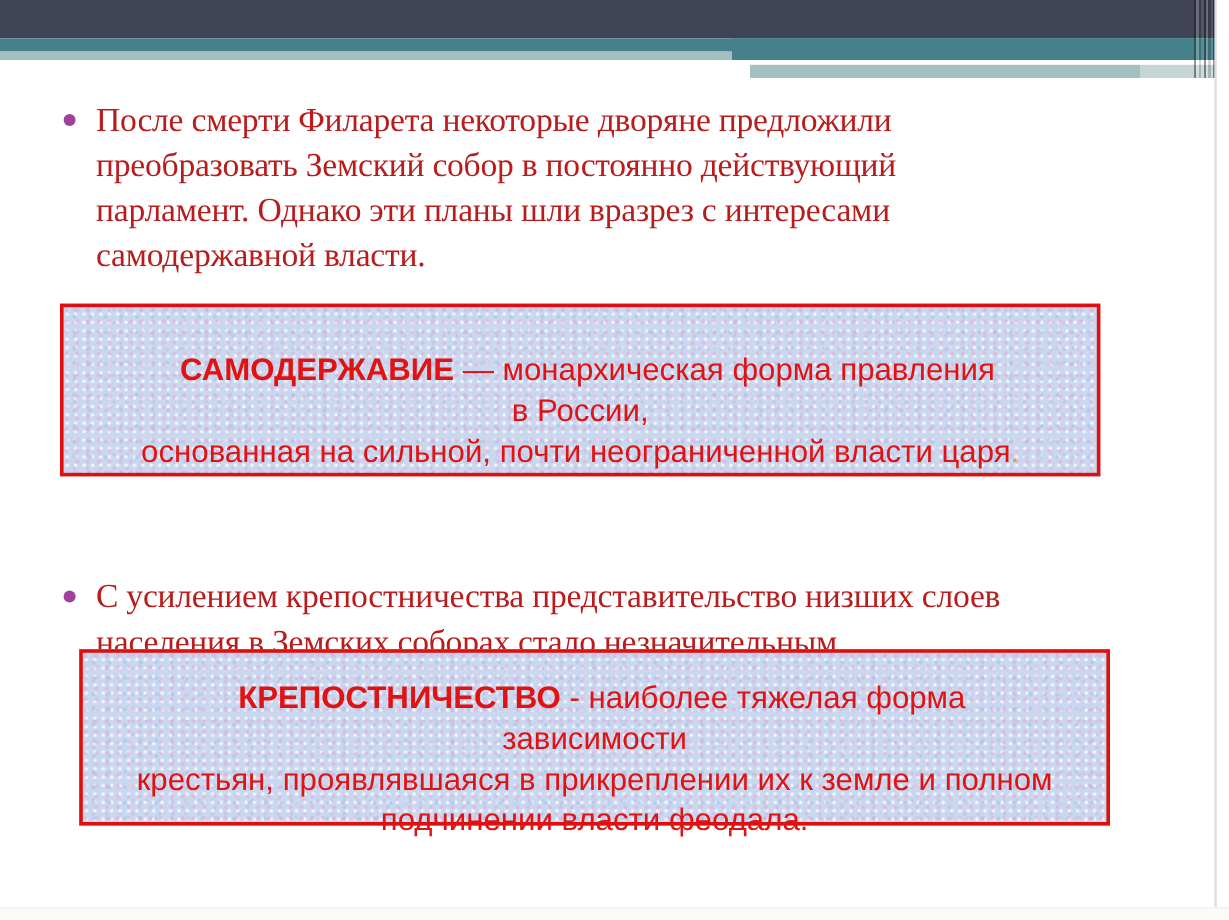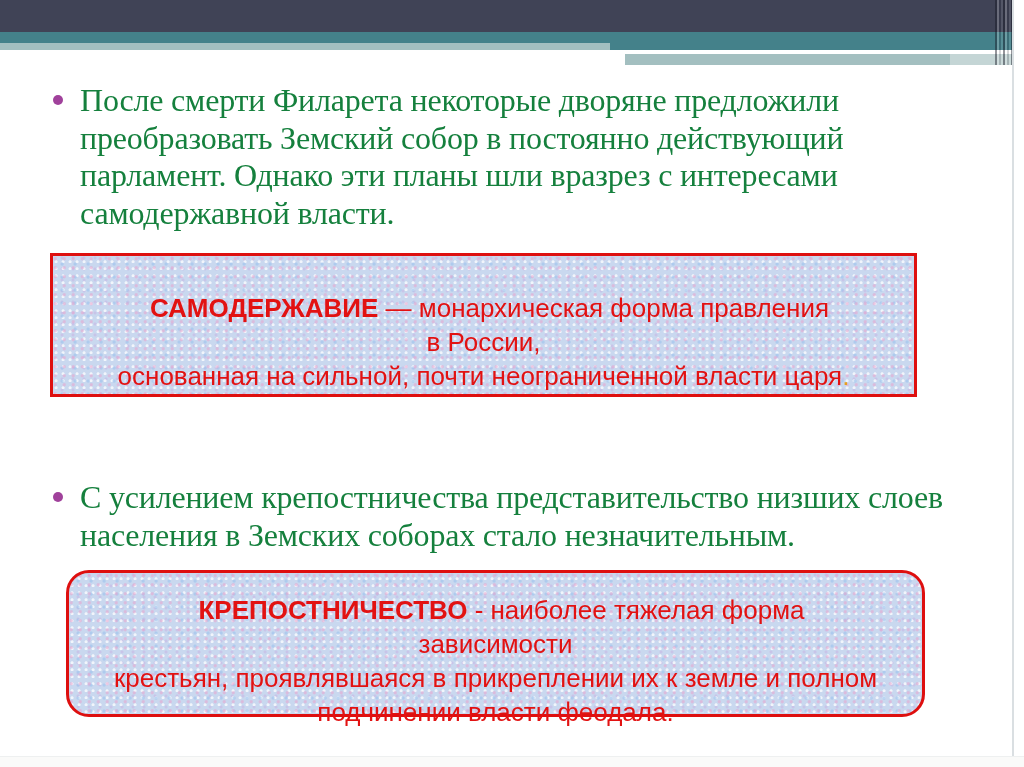--- a/index.html
+++ b/index.html
@@ -25,40 +25,40 @@
   .bottom-strip{left:0;top:756px;width:1024px;height:11px;background:#FAFAF9;border-top:1px solid #EEF0F0;}
 
   
   .bullet-item{position:absolute;}
   .bullet-dot{
     position:absolute;width:10px;height:10px;border-radius:50%;
     background:#A0419B;left:-27px;top:13px;
   }
   .bullet-text{
     font-family:"Liberation Serif",serif;
-    font-size:32px;line-height:37.5px;color:#15803d;
+    font-size:28px;line-height:37.5px;color:#b91c1c;
     white-space:pre-line;letter-spacing:-0.2px;
   }
   .bullet-1{left:80px;top:82px;width:880px;}
   .bullet-2{left:80px;top:446px;width:900px;margin-top:33px;}
 
   
   .defbox{
     position:absolute;border:3px solid #DE0F0F;
     background-color:#C9D8EF;
     background-image:
       radial-gradient(circle at 25% 30%, rgba(233,164,205,.55) 1px, rgba(0,0,0,0) 2.2px),
       radial-gradient(circle at 70% 62%, rgba(160,196,238,.65) 1px, rgba(0,0,0,0) 2.2px),
       radial-gradient(circle at 44% 82%, rgba(255,255,255,.75) 1px, rgba(0,0,0,0) 2px),
       radial-gradient(circle at 82% 18%, rgba(199,176,226,.5) 1px, rgba(0,0,0,0) 2px);
     background-size:9px 9px,13px 13px,7px 7px,11px 11px;
     display:flex;align-items:center;justify-content:center;
   }
   .defbox-1{left:50px;top:253px;width:861px;height:138px;}
-  .defbox-2{left:66px;top:570px;width:853px;height:141px;border-radius:23px;}
+  .defbox-2{left:66px;top:541px;width:853px;height:141px;}
   .defbox-text{
     width:100%;text-align:center;white-space:pre-line;
     font-size:26px;line-height:34px;color:#E21212;font-weight:normal;
   }
   .defbox-text .term{font-weight:bold;margin-left:12px;}
   .tail-orange{color:#E8A01F;}
 </style>
 </head>
 <body>
 

